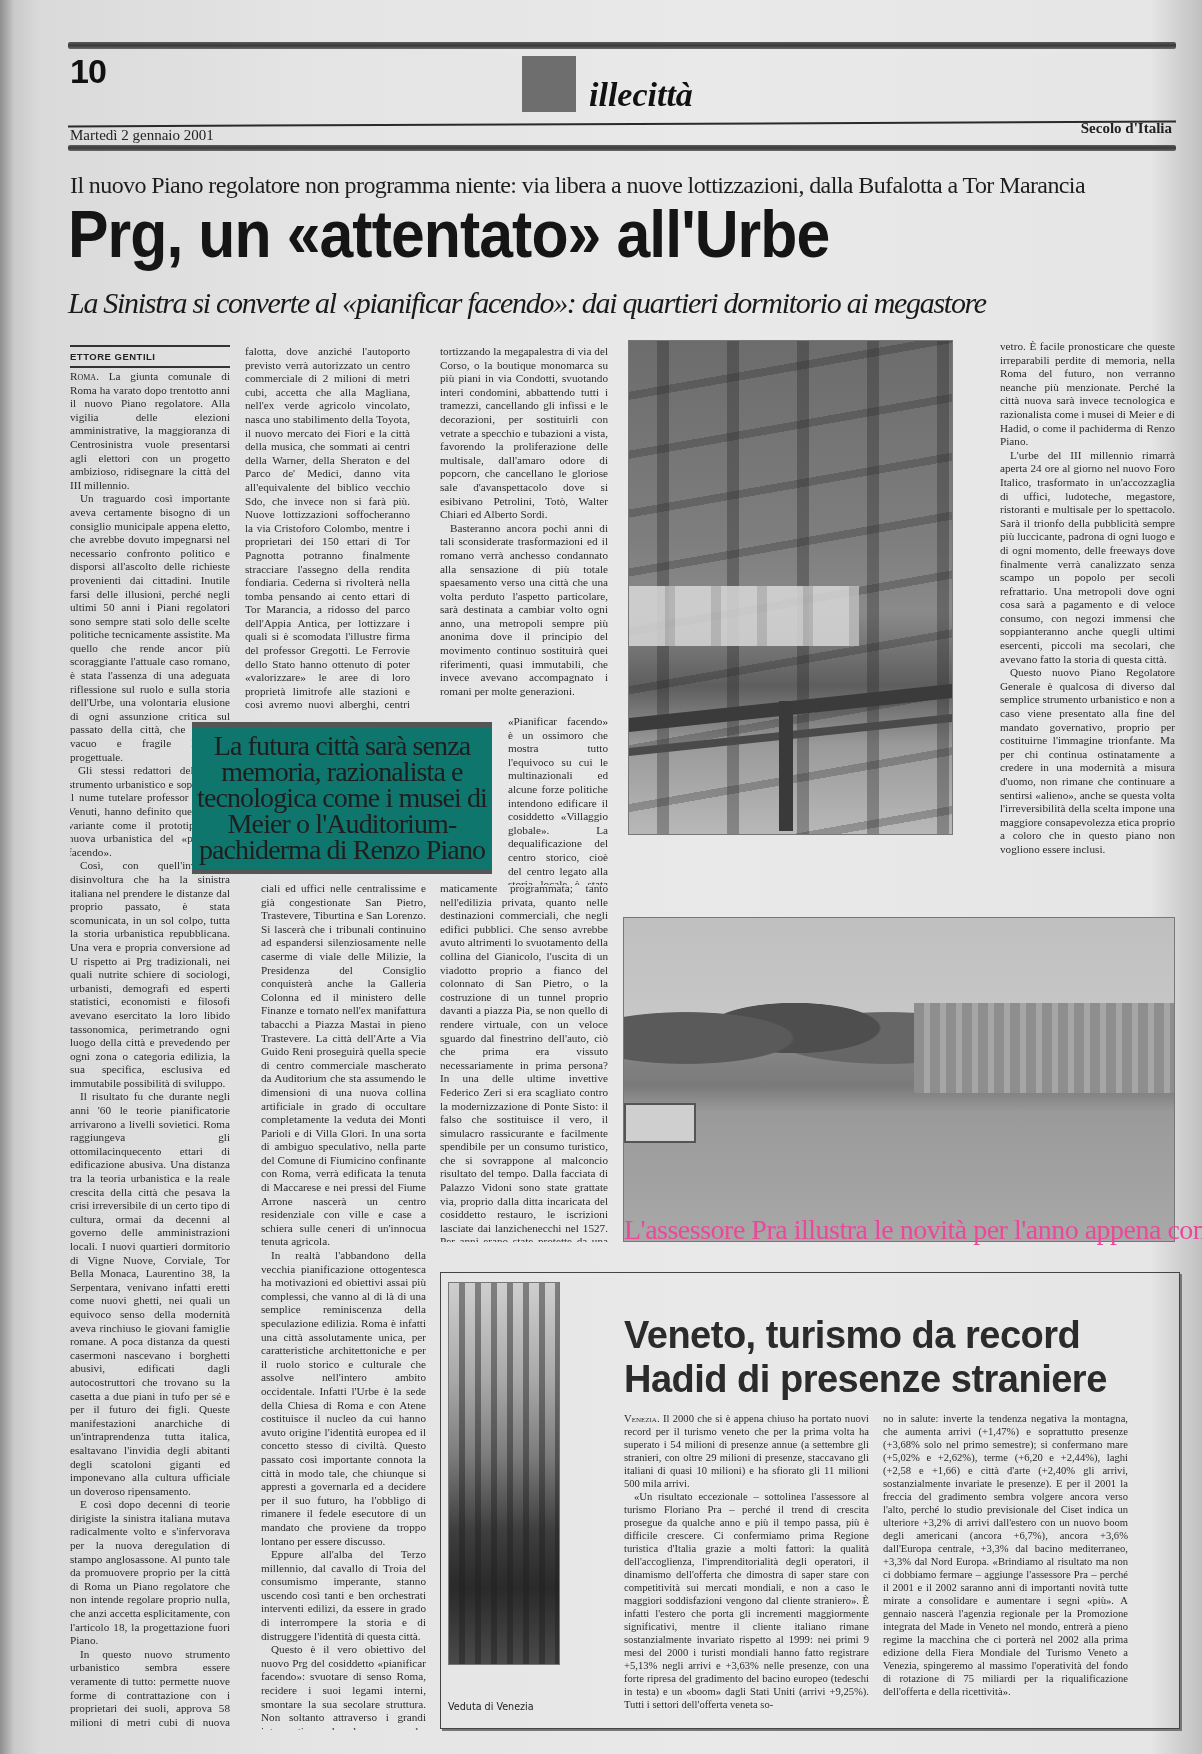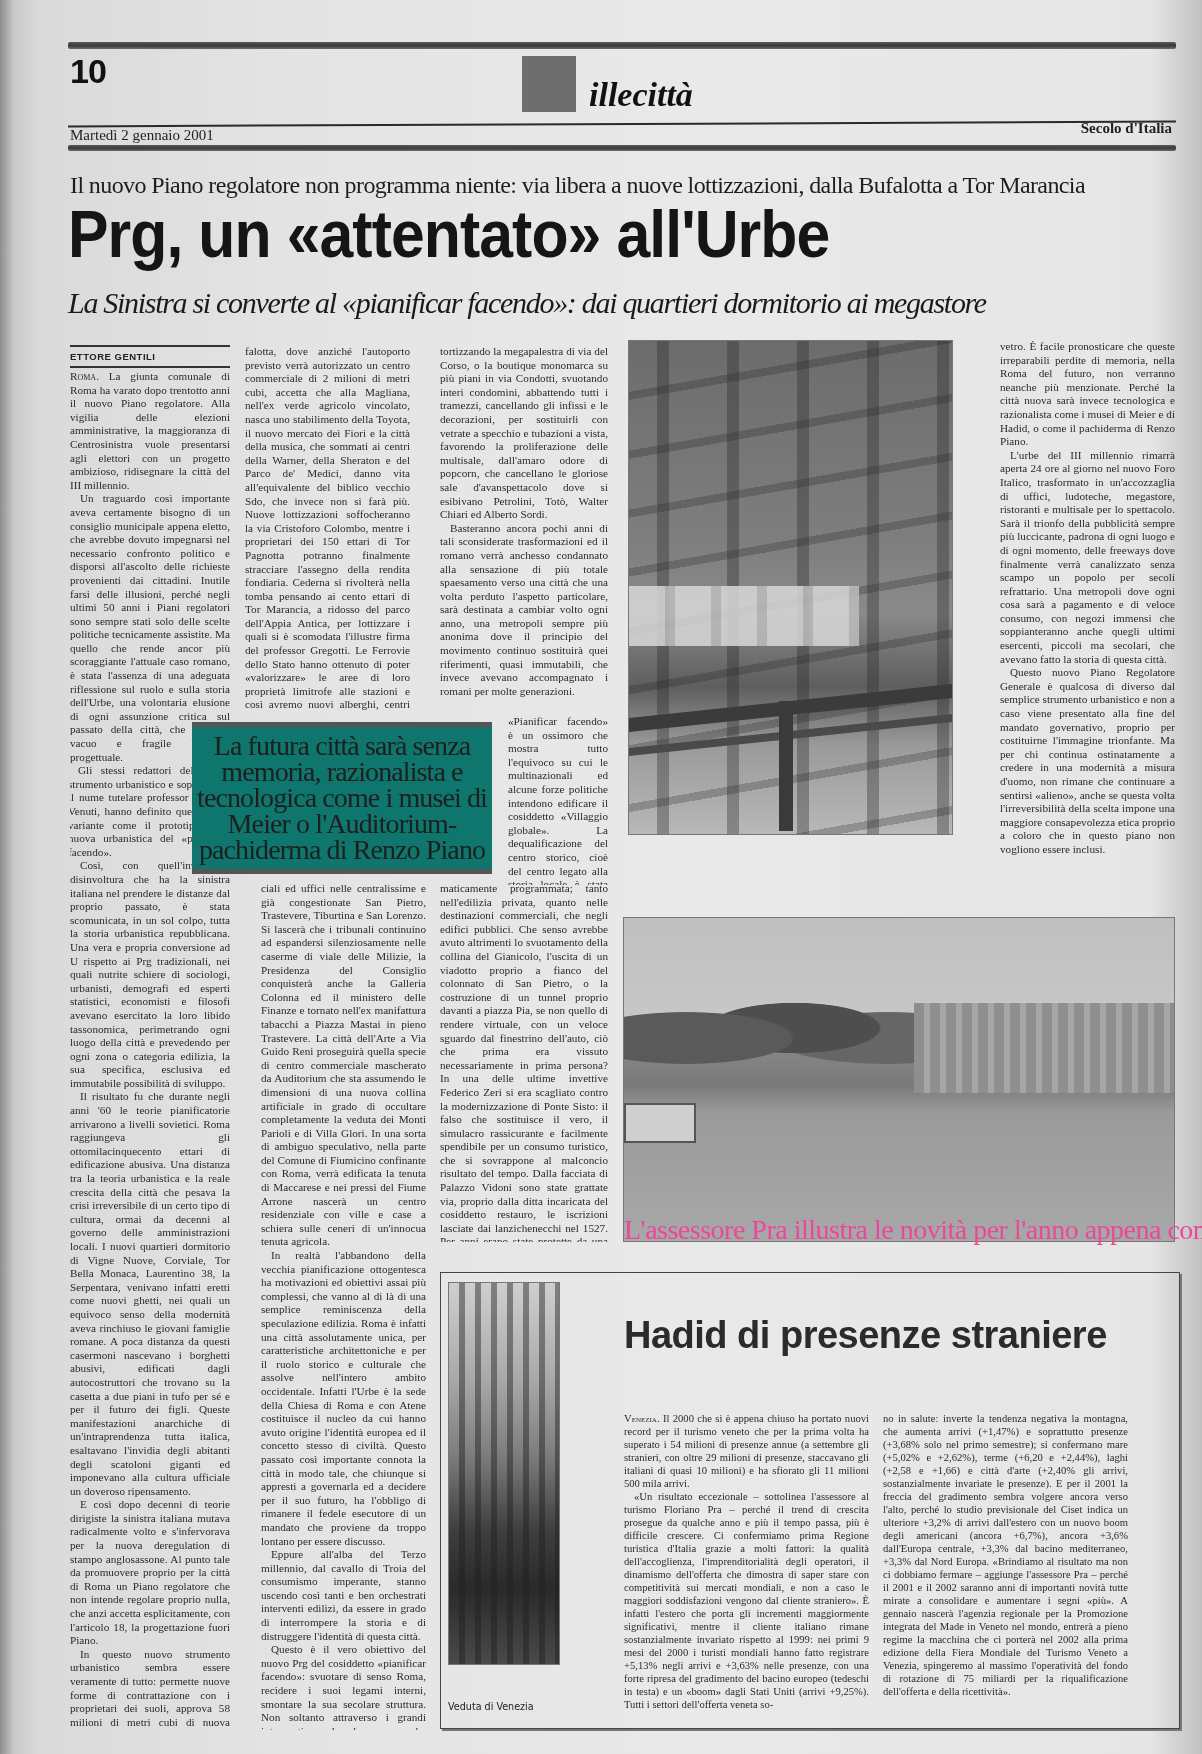--- a/index.html
+++ b/index.html
@@ -145,20 +145,21 @@
     <div class="trees"></div>
     <div class="buildings"></div>
     <div class="bus"></div>
   </div>
 
   <div class="veneto-box"></div>
   <div class="photo photo-venezia"></div>
   <div class="venezia-caption">Veduta di Venezia</div>
   <div class="veneto-kicker">L'assessore Pra illustra le novità per l'anno appena cominciato</div>
   <div class="veneto-title">
+    <div>Veneto, turismo da record</div>
     <div>Hadid di presenze straniere</div>
   </div>
   <div class="col" style="left:624px; top:1412px; width:245px; height:302px; font-size:10.6px; line-height:13px;">
     <p><span class="dateline">Venezia.</span> <span>Il 2000 che si è appena chiuso ha portato nuovi record per il turismo veneto che per la prima volta ha superato i 54 milioni di presenze annue (a settembre gli stranieri, con oltre 29 milioni di presenze, staccavano gli italiani di quasi 10 milioni) e ha sfiorato gli 11 milioni 500 mila arrivi.</span></p>
     <p>«Un risultato eccezionale – sottolinea l'assessore al turismo Floriano Pra – perché il trend di crescita prosegue da qualche anno e più il tempo passa, più è difficile crescere. Ci confermiamo prima Regione turistica d'Italia grazie a molti fattori: la qualità dell'accoglienza, l'imprenditorialità degli operatori, il dinamismo dell'offerta che dimostra di saper stare con competitività sui mercati mondiali, e non a caso le maggiori soddisfazioni vengono dal cliente straniero». È infatti l'estero che porta gli incrementi maggiormente significativi, mentre il cliente italiano rimane sostanzialmente invariato rispetto al 1999: nei primi 9 mesi del 2000 i turisti mondiali hanno fatto registrare +5,13% negli arrivi e +3,63% nelle presenze, con una forte ripresa del gradimento del bacino europeo (tedeschi in testa) e un «boom» dagli Stati Uniti (arrivi +9,25%). Tutti i settori dell'offerta veneta so-</p>
   </div>
   <div class="col" style="left:883px; top:1412px; width:245px; height:302px; font-size:10.6px; line-height:13px;">
     <p>no in salute: inverte la tendenza negativa la montagna, che aumenta arrivi (+1,47%) e soprattutto presenze (+3,68% solo nel primo semestre); si confermano mare (+5,02% e +2,62%), terme (+6,20 e +2,44%), laghi (+2,58 e +1,66) e città d'arte (+2,40% gli arrivi, sostanzialmente invariate le presenze). E per il 2001 la freccia del gradimento sembra volgere ancora verso l'alto, perché lo studio previsionale del Ciset indica un ulteriore +3,2% di arrivi dall'estero con un nuovo boom degli americani (ancora +6,7%), ancora +3,6% dall'Europa centrale, +3,3% dal bacino mediterraneo, +3,3% dal Nord Europa. «Brindiamo al risultato ma non ci dobbiamo fermare – aggiunge l'assessore Pra – perché il 2001 e il 2002 saranno anni di importanti novità tutte mirate a consolidare e aumentare i segni «più». A gennaio nascerà l'agenzia regionale per la Promozione integrata del Made in Veneto nel mondo, entrerà a pieno regime la macchina che ci porterà nel 2002 alla prima edizione della Fiera Mondiale del Turismo Veneto a Venezia, spingeremo al massimo l'operatività del fondo di rotazione di 75 miliardi per la riqualificazione dell'offerta e della ricettività».</p>
   </div>
 

